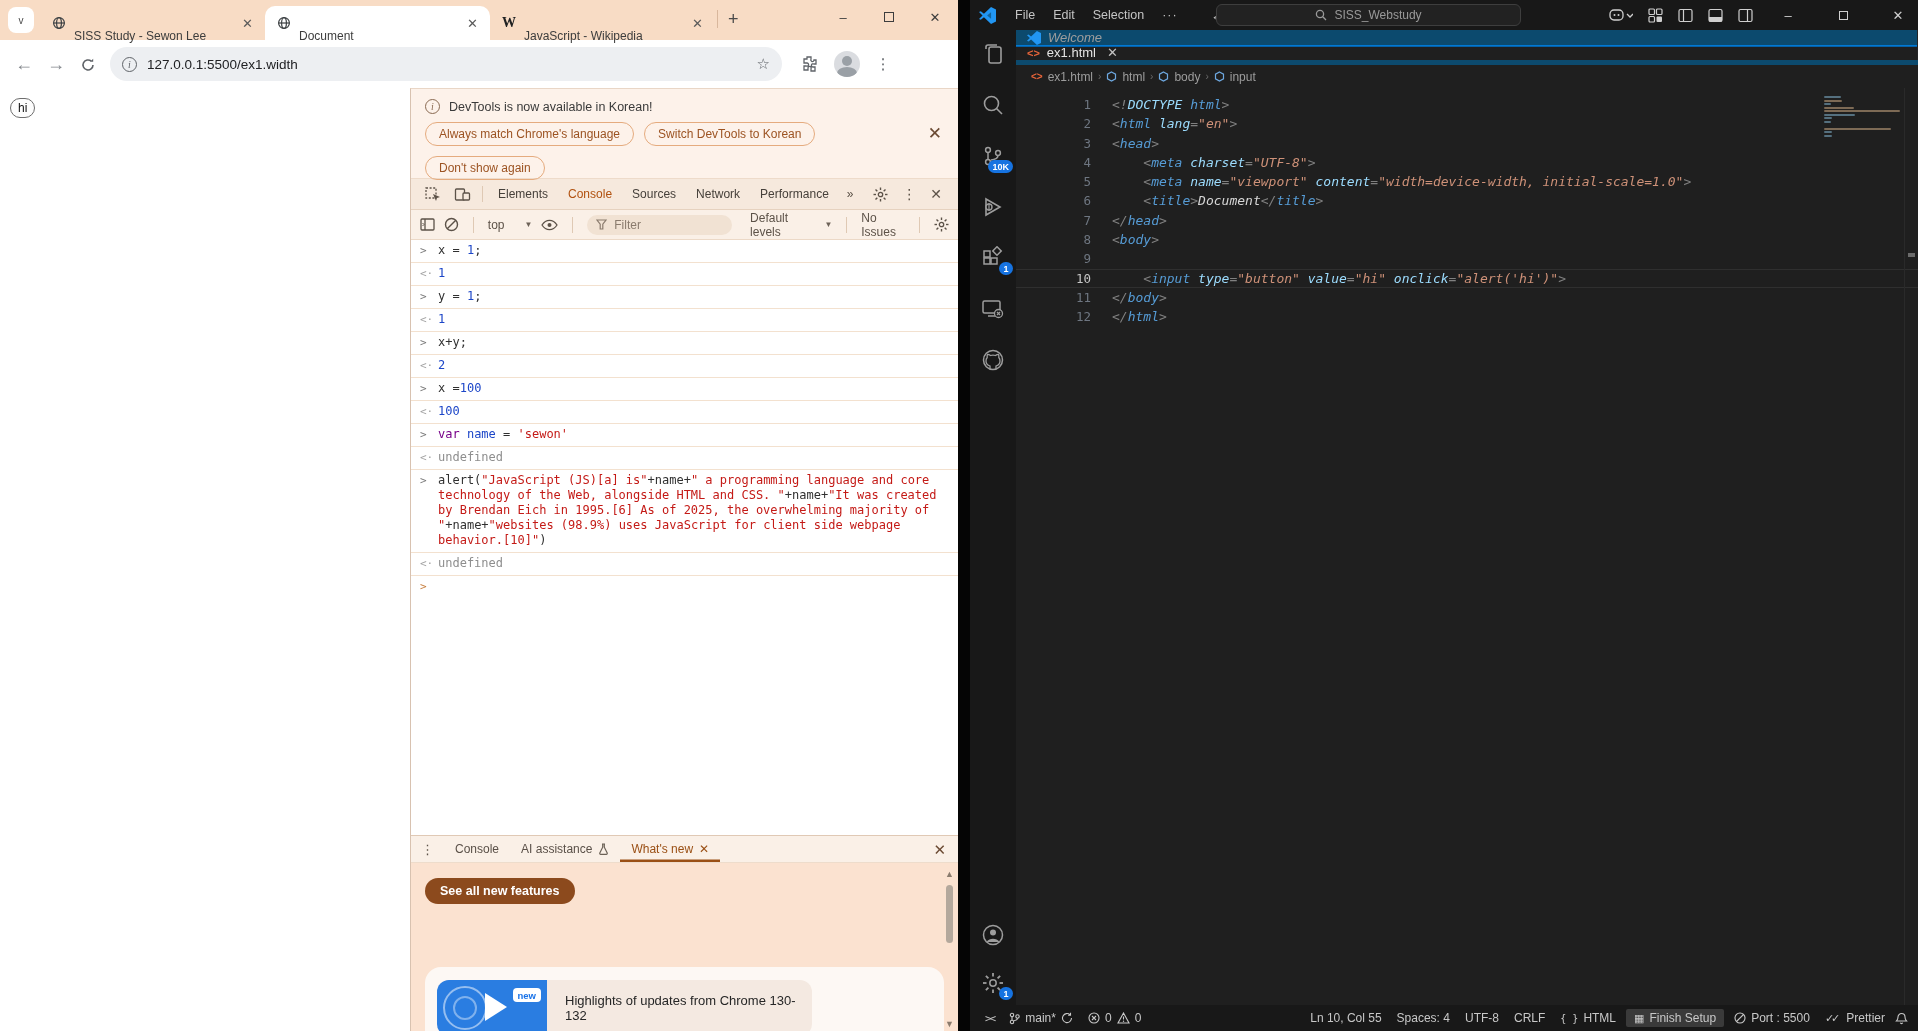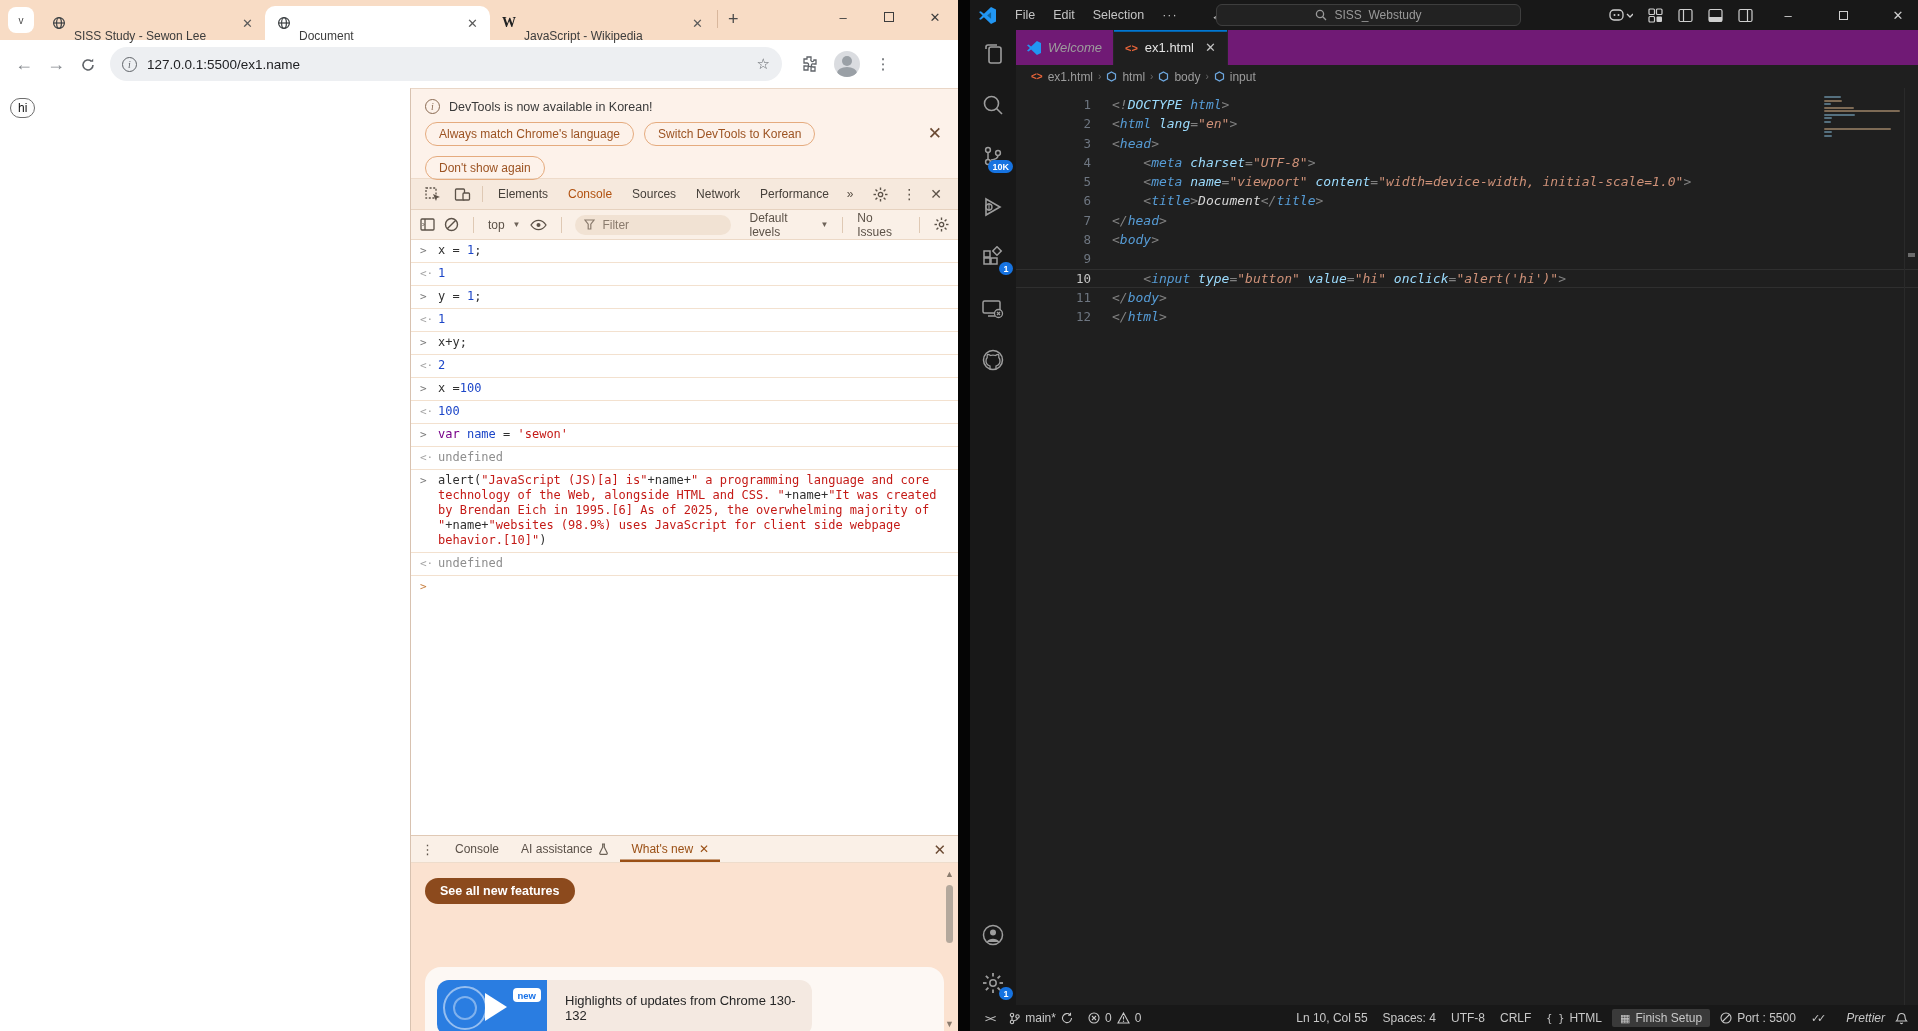--- a/index.html
+++ b/index.html
@@ -46,21 +46,21 @@
 
   .paneltabs { height:31px; background:#f6e9dd; border-bottom:1px solid #e6d2bf; display:flex; align-items:center; font-size:12px; color:#46403a; padding:0 8px; flex:none; }
   .ptab { padding:0 10px; }
   .ptab.active { color:#b1510f; }
   .vsep { width:1px; height:16px; background:#dfc9b4; margin:0 5px; }
   .pt-more { color:#5c5248; padding:0 8px; font-size:12px; }
   .pt-right { margin-left:auto; display:flex; align-items:center; gap:14px; padding-right:8px; color:#5c5248; }
   .gly { color:#5c5248; font-size:14px; }
 
   .constoolbar { height:30px; background:#faf0e7; border-bottom:1px solid #ecd9c7; display:flex; align-items:center; font-size:12px; color:#5c5248; padding:0 9px; gap:9px; flex:none; }
-  .ddl { display:flex; align-items:center; gap:8px; }
+  .ddl { display:flex; align-items:center; gap:20px; }
   .caret { font-size:8px; color:#6d6258; }
   .filterpill { width:172px; height:20px; background:#f1e2d3; border-radius:10px; display:flex; align-items:center; padding:0 9px; gap:7px; color:#8a7b6d; }
   .ct-spacer { flex:1; }
 
   #console-log { flex:1; background:#fff; font-family:"DejaVu Sans Mono",monospace; font-size:12px; color:#303030; overflow:hidden; }
   .crow { border-bottom:1px solid #f3e1cf; padding:3px 10px 4px 27px; position:relative; line-height:15px; }
   .crow .mark { position:absolute; left:9px; top:3px; font-size:11px; color:#777; }
   .crow.out .mark { color:#a3a3a3; }
   .crow.prompt { border-bottom:none; }
   .crow.prompt .mark { color:#c77d3c; }
@@ -106,21 +106,21 @@
   .vwc { width:40px; height:30px; display:flex; align-items:center; justify-content:center; color:#cfcfcf; font-size:13px; }
   .vwc .sq { width:9px; height:9px; border:1.1px solid #cfcfcf; display:inline-block; }
 
   .vbody { display:flex; height:975px; }
   .activity { width:46px; background:#181818; display:flex; flex-direction:column; align-items:center; padding-top:12px; gap:27px; position:relative; flex:none; }
   .act { position:relative; width:24px; height:24px; }
   .badge { position:absolute; right:-8px; bottom:-5px; background:#1673e1; color:#fff; font-size:9px; border-radius:9px; padding:1.5px 4px; min-width:14px; text-align:center; font-weight:bold; }
   .act-bottom { position:absolute; bottom:10px; display:flex; flex-direction:column; gap:24px; align-items:center; }
 
   .vmain { flex:1; display:flex; flex-direction:column; position:relative; min-width:0; }
-  .tabsbar { height:35px; background:#701a75; display:flex; }
+  .tabsbar { height:35px; background:#0c4a6e; display:flex;flex-direction:column; }
   .vtab { display:flex; align-items:center; gap:7px; padding:0 11px; font-size:13px; border-right:1px solid #252526; color:#9d9d9d; }
   .vtab.welcome .lbl { font-style:italic; }
   .vtab.active { background:#1f1f1f; color:#e4e4e4; box-shadow:inset 0 1.7px 0 #0078d4; }
   .vtab .x { color:#c4c4c4; font-size:13px; margin-left:4px; }
   .crumbs { height:23px; display:flex; align-items:center; gap:5px; font-size:12px; color:#9d9d9d; padding-left:15px; background:#1f1f1f; }
   .crumbs .sep { color:#6b6b6b; font-size:10px; }
 
   .editor { flex:1; position:relative; font-family:"DejaVu Sans Mono",monospace; font-size:13px; padding-top:7px; overflow:hidden; }
   .cline { display:flex; height:19.3px; line-height:19.3px; position:relative; }
   .gut { width:75px; text-align:right; color:#6e7681; flex:none; font-size:12.5px; }
@@ -189,21 +189,21 @@
     <div class="navbtn">←</div>
     <div class="navbtn">→</div>
     <div class="navbtn">
       <svg class="svgi" width="16" height="16" viewBox="0 0 16 16">
           <path d="M13 8a5 5 0 1 1-1.7-3.8" fill="none" stroke="#5f6368" stroke-width="1.6"></path>
           <path d="M13.2 1.8v3h-3z" fill="#5f6368"></path>
         </svg>
     </div>
     <div class="omnibox">
       <span class="i-ic" style="border-color:#5f6368;color:#5f6368;">i</span>
-      <span class="url">127.0.0.1:5500/ex1.name</span>
+      <span class="url">127.0.0.1:5500/ex1.width</span>
       <span class="star">☆</span>
     </div>
     <svg class="svgi tb-ic" width="18" height="18" viewBox="0 0 18 18">
         <path d="M7 2h4v2.2a1.6 1.6 0 1 0 3 .8V5h2v4h-2.2a1.6 1.6 0 1 0-.8 3H15v4h-4v-2.2a1.6 1.6 0 1 0-3-.8V15H4v-4h2.2a1.6 1.6 0 1 0 .8-3H4V4h3z" fill="none" stroke="#5f6368" stroke-width="1.3"></path>
       </svg>
     <div class="avatar">
         <div class="hd"></div>
         <div class="bd"></div>
       </div>
     <div class="dots3">⋮</div>
@@ -653,20 +653,20 @@
     </span>
     <span class="stit">
       <svg class="svgi" width="12" height="12" viewBox="0 0 12 12">
           <circle cx="6" cy="6" r="5" fill="none" stroke="#c8c8c8" stroke-width="1.1"></circle>
           <line x1="2.5" y1="9.5" x2="9.5" y2="2.5" stroke="#c8c8c8" stroke-width="1.1"></line>
         </svg>
       <span>Port : 5500</span>
     </span>
     <span class="stit">
       <span style="font-size:11px;letter-spacing:-3px;">✓✓</span>
-      <span style="margin-left:18px;font-style:italic;">Prettier</span>
+      <span style="margin-left:4px;">Prettier</span>
     </span>
     <svg class="svgi" width="13" height="13" viewBox="0 0 13 13">
         <path d="M6.5 1.5a3.5 3.5 0 0 1 3.5 3.5c0 2.5 1 3.5 1.5 4H1.5c.5-.5 1.5-1.5 1.5-4A3.5 3.5 0 0 1 6.5 1.5z" fill="none" stroke="#c8c8c8" stroke-width="1.1"></path>
         <path d="M5.3 10.8a1.3 1.3 0 0 0 2.4 0" fill="none" stroke="#c8c8c8" stroke-width="1.1"></path>
       </svg>
   </div>
 </div>
 
 </body></html>

